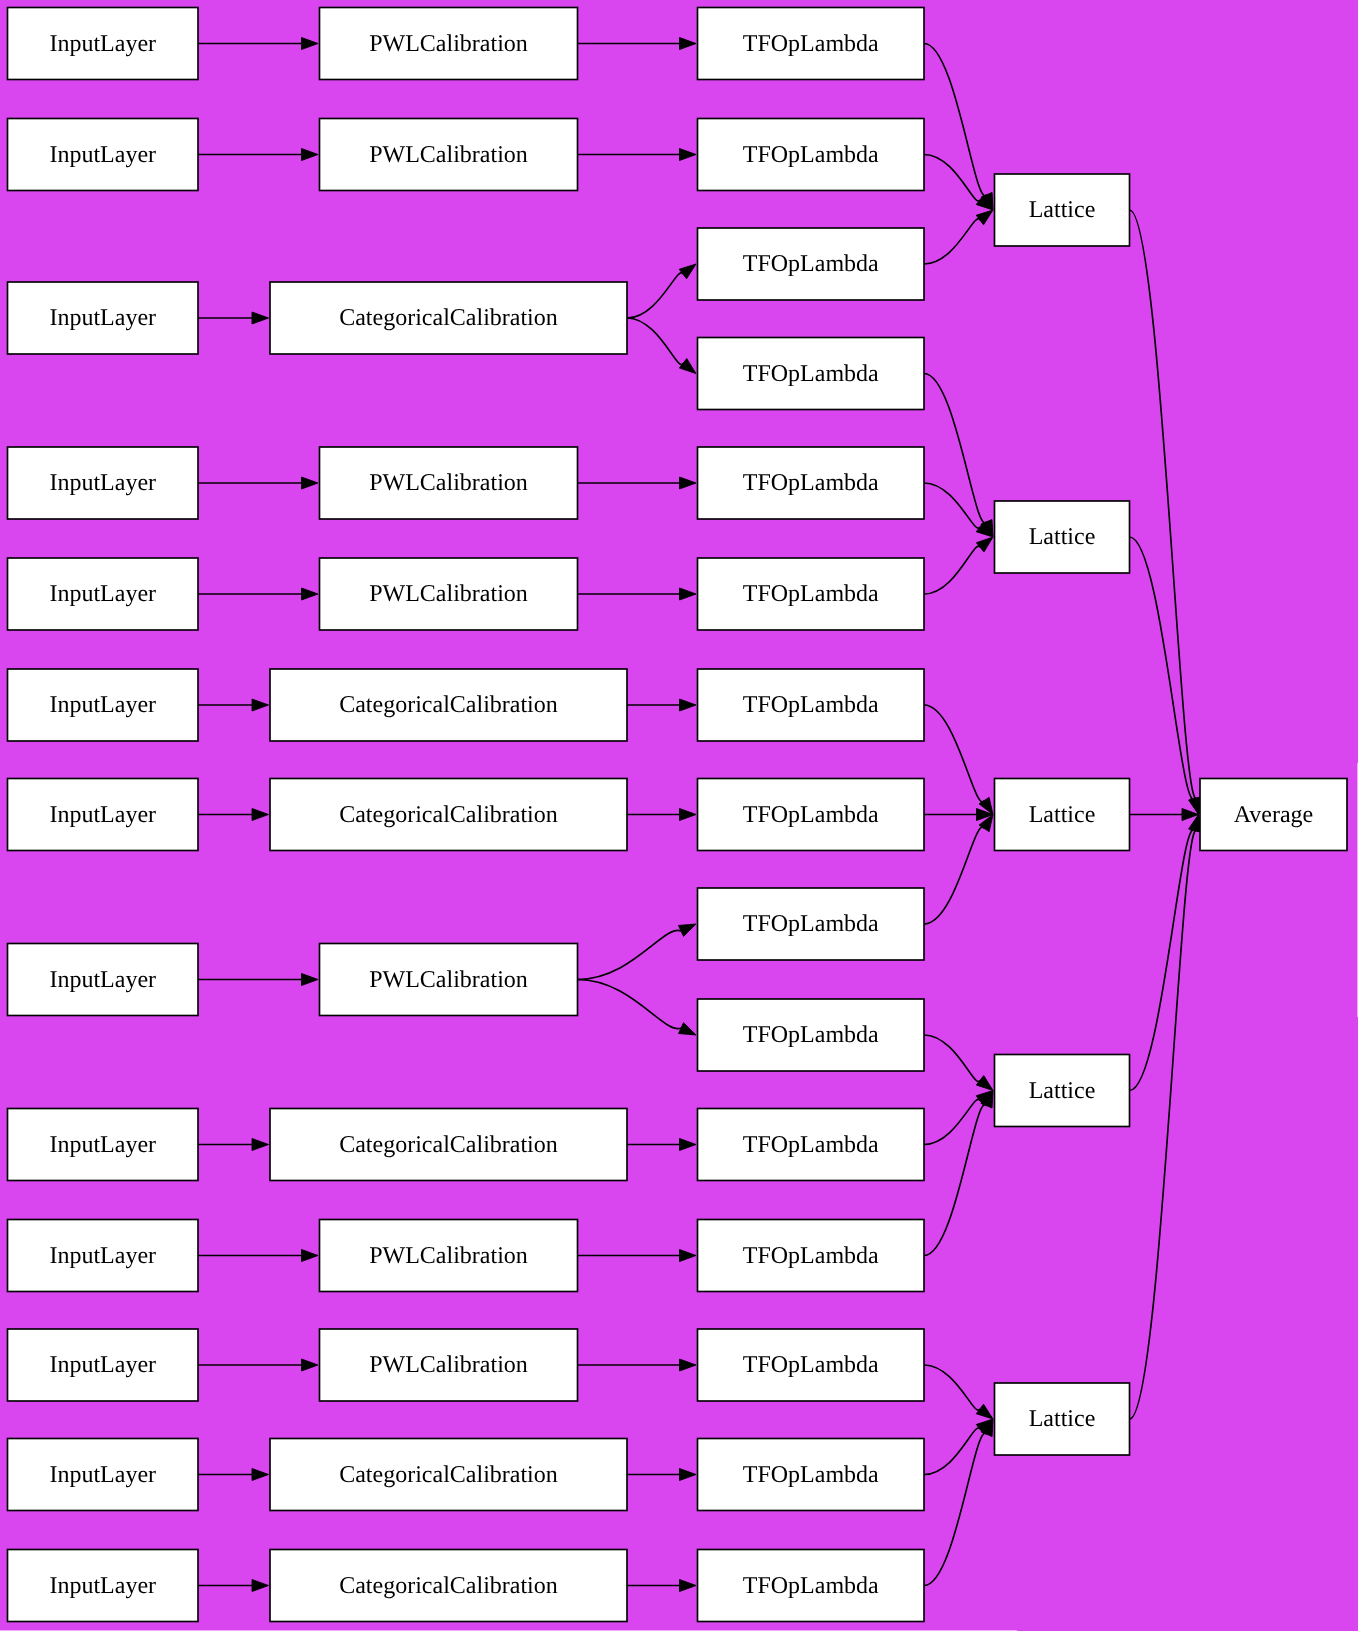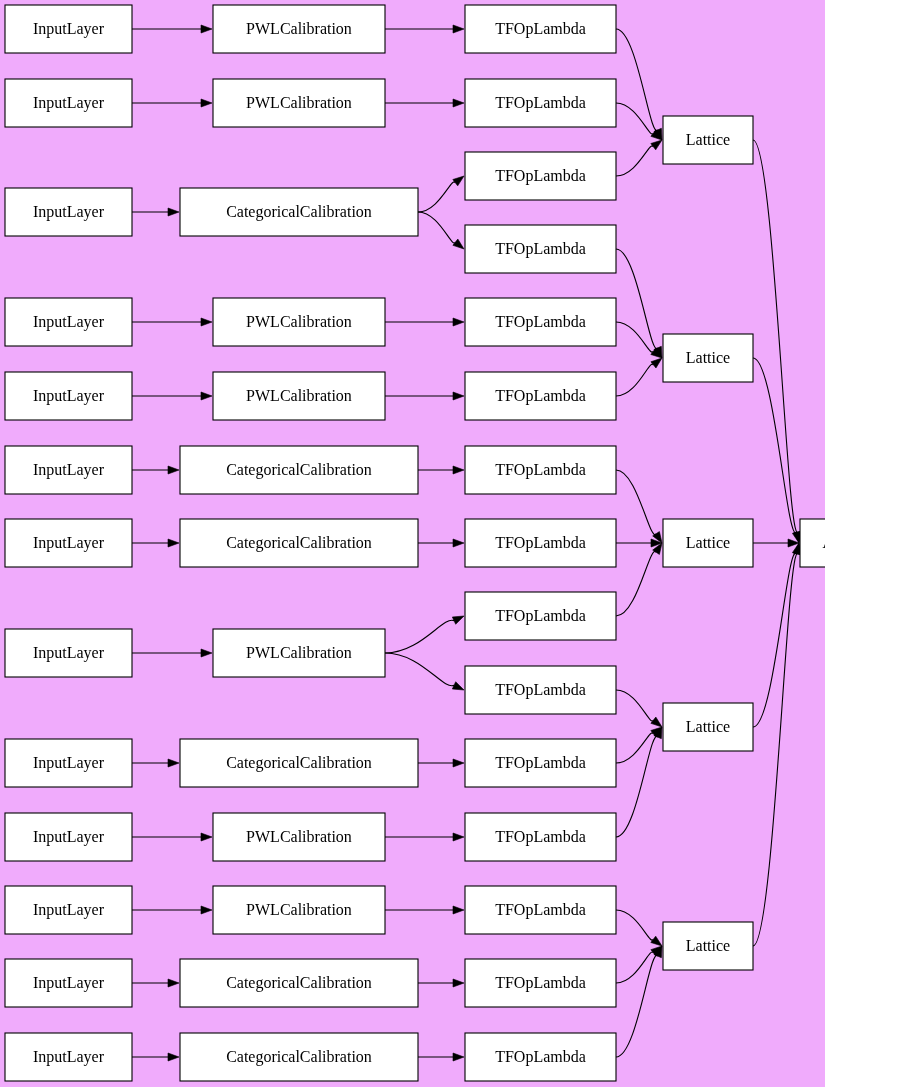--- a/index.html
+++ b/index.html
@@ -1,17 +1,17 @@
 <!DOCTYPE html>
 <html><head>
 <meta charset="utf-8">
 <style>
   html,body{margin:0;padding:0;background:#ffffff;}
   body{font-family:"Liberation Serif","DejaVu Serif",serif;}
-  #canvas{position:relative;width:825px;height:1087px;background:#f0abfc;overflow:hidden;}
+  #canvas{position:relative;width:905px;height:1087px;background:#d946ef;overflow:hidden;}
   svg.graph{position:absolute;left:0;top:0;width:905px;height:1087px;}
   .node rect{fill:#ffffff;stroke:#000000;stroke-width:1.1;}
   .node text{font-family:"Liberation Serif","DejaVu Serif",serif;font-size:16px;fill:#000000;
              text-anchor:middle;dominant-baseline:middle;}
   .edge{stroke:#000000;stroke-width:1.1;fill:none;}
   .arrowhead{fill:#000000;stroke:#000000;stroke-width:0.6;}
 </style>
 </head>
 <body>
 

